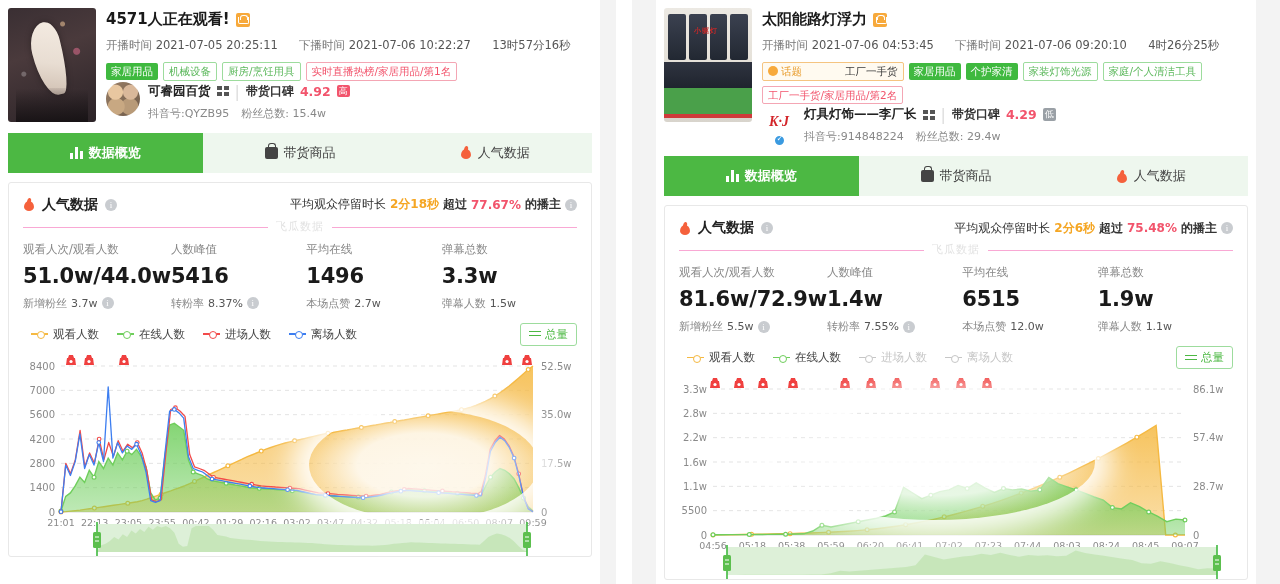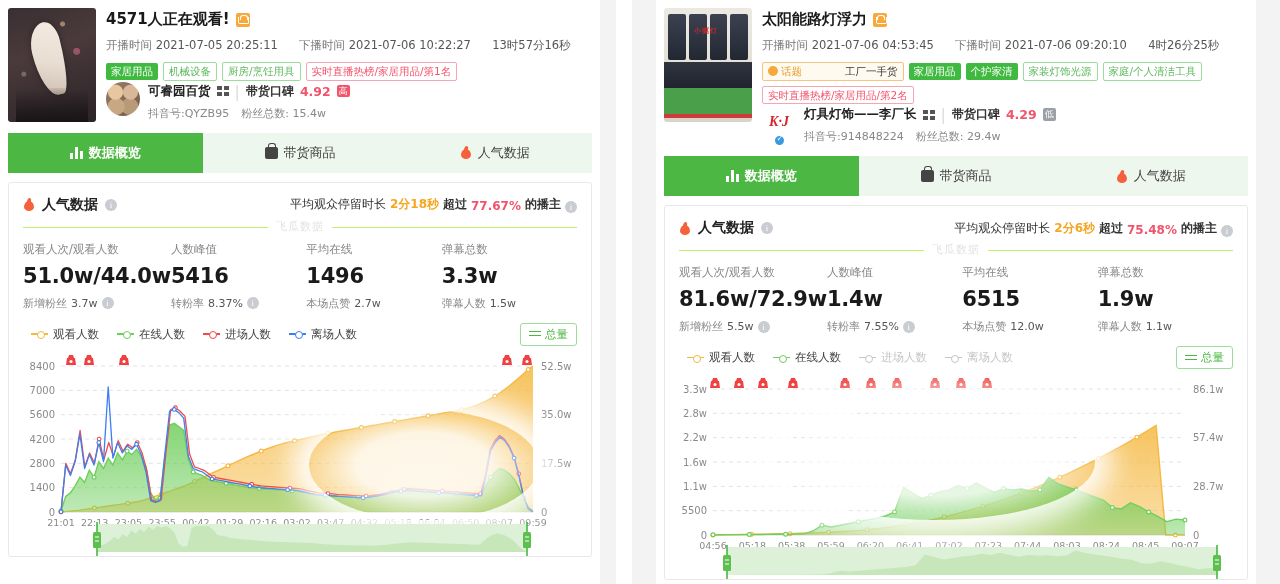--- a/index.html
+++ b/index.html
@@ -156,26 +156,26 @@
   
   .card { margin: 9px 8px 0 8px; border:1px solid #e8e8e8; border-radius:3px;
           background:#fff; position:relative; height: 375px; }
   .card-head { display:flex; align-items:center; justify-content:space-between;
                padding: 13px 14px 0 14px; }
   .ch-left { display:flex; align-items:center; gap:7px; }
   .ch-title { font-size:14px; font-weight:bold; color:#222; }
   .i-ico { width:12px;height:12px;border-radius:50%;background:#c9ccd0;color:#fff;
            font-size:9px;line-height:12px;text-align:center;display:inline-block;
            font-family:"Liberation Serif",serif;}
-  .ch-right { font-size:12px; color:#333; display:flex; align-items:flex-end; gap:4px;}
+  .ch-right { font-size:12px; color:#333; display:flex; align-items:center; gap:4px;}
   .ch-right .or { color:#f5a623; font-weight:bold; }
   .ch-right .rd { color:#f2546c; font-weight:bold; }
   .ch-right b { font-weight:bold; }
 
-  .wm-sep { position:relative; margin: 13px 14px 0 14px; height:1px; background:#bef264;text-decoration:underline; }
+  .wm-sep { position:relative; margin: 13px 14px 0 14px; height:1px; background:#f9a8d4;text-decoration:underline; }
   .wm-sep span { position:absolute; left:50%; top:-8px; transform:translateX(-50%);
     background:#fff; padding:0 8px; font-size:11px; color:#e2e2e2; letter-spacing:1px;}
 
   .stats { display:flex; padding: 14px 14px 0 14px; }
   .stat { flex:1; }
   .stat .lab { font-size:11.5px; color:#888; }
   .stat .val { font-size:21px; font-weight:bold; color:#1a1a1a; margin-top:7px;
                letter-spacing:-.2px;}
   .stat .sub { font-size:11px; color:#888; margin-top:8px; display:flex;
                align-items:center; gap:4px;}
@@ -547,21 +547,21 @@
         <div class="tags">
           <span class="tag topic">
             <span class="dot"></span>
             <span class="tl">话题</span>
             <span class="tv">工厂一手货</span>
           </span>
           <span class="tag solid">家居用品</span>
           <span class="tag solid">个护家清</span>
           <span class="tag outline">家装灯饰光源</span>
           <span class="tag outline">家庭/个人清洁工具</span>
-          <span class="tag rank">实时直播热榜/家居用品/第2名</span>
+          <span class="tag rank">工厂一手货/家居用品/第2名</span>
         </div>
         <div class="author-row">
           <div class="av-wrap">
             <div class="avatar kj">K·J</div>
             <div class="verify"></div>
           </div>
           <div>
             <div class="aname-line">
               <span class="aname">灯具灯饰——李厂长</span>
               <span class="mini-ico"></span>

